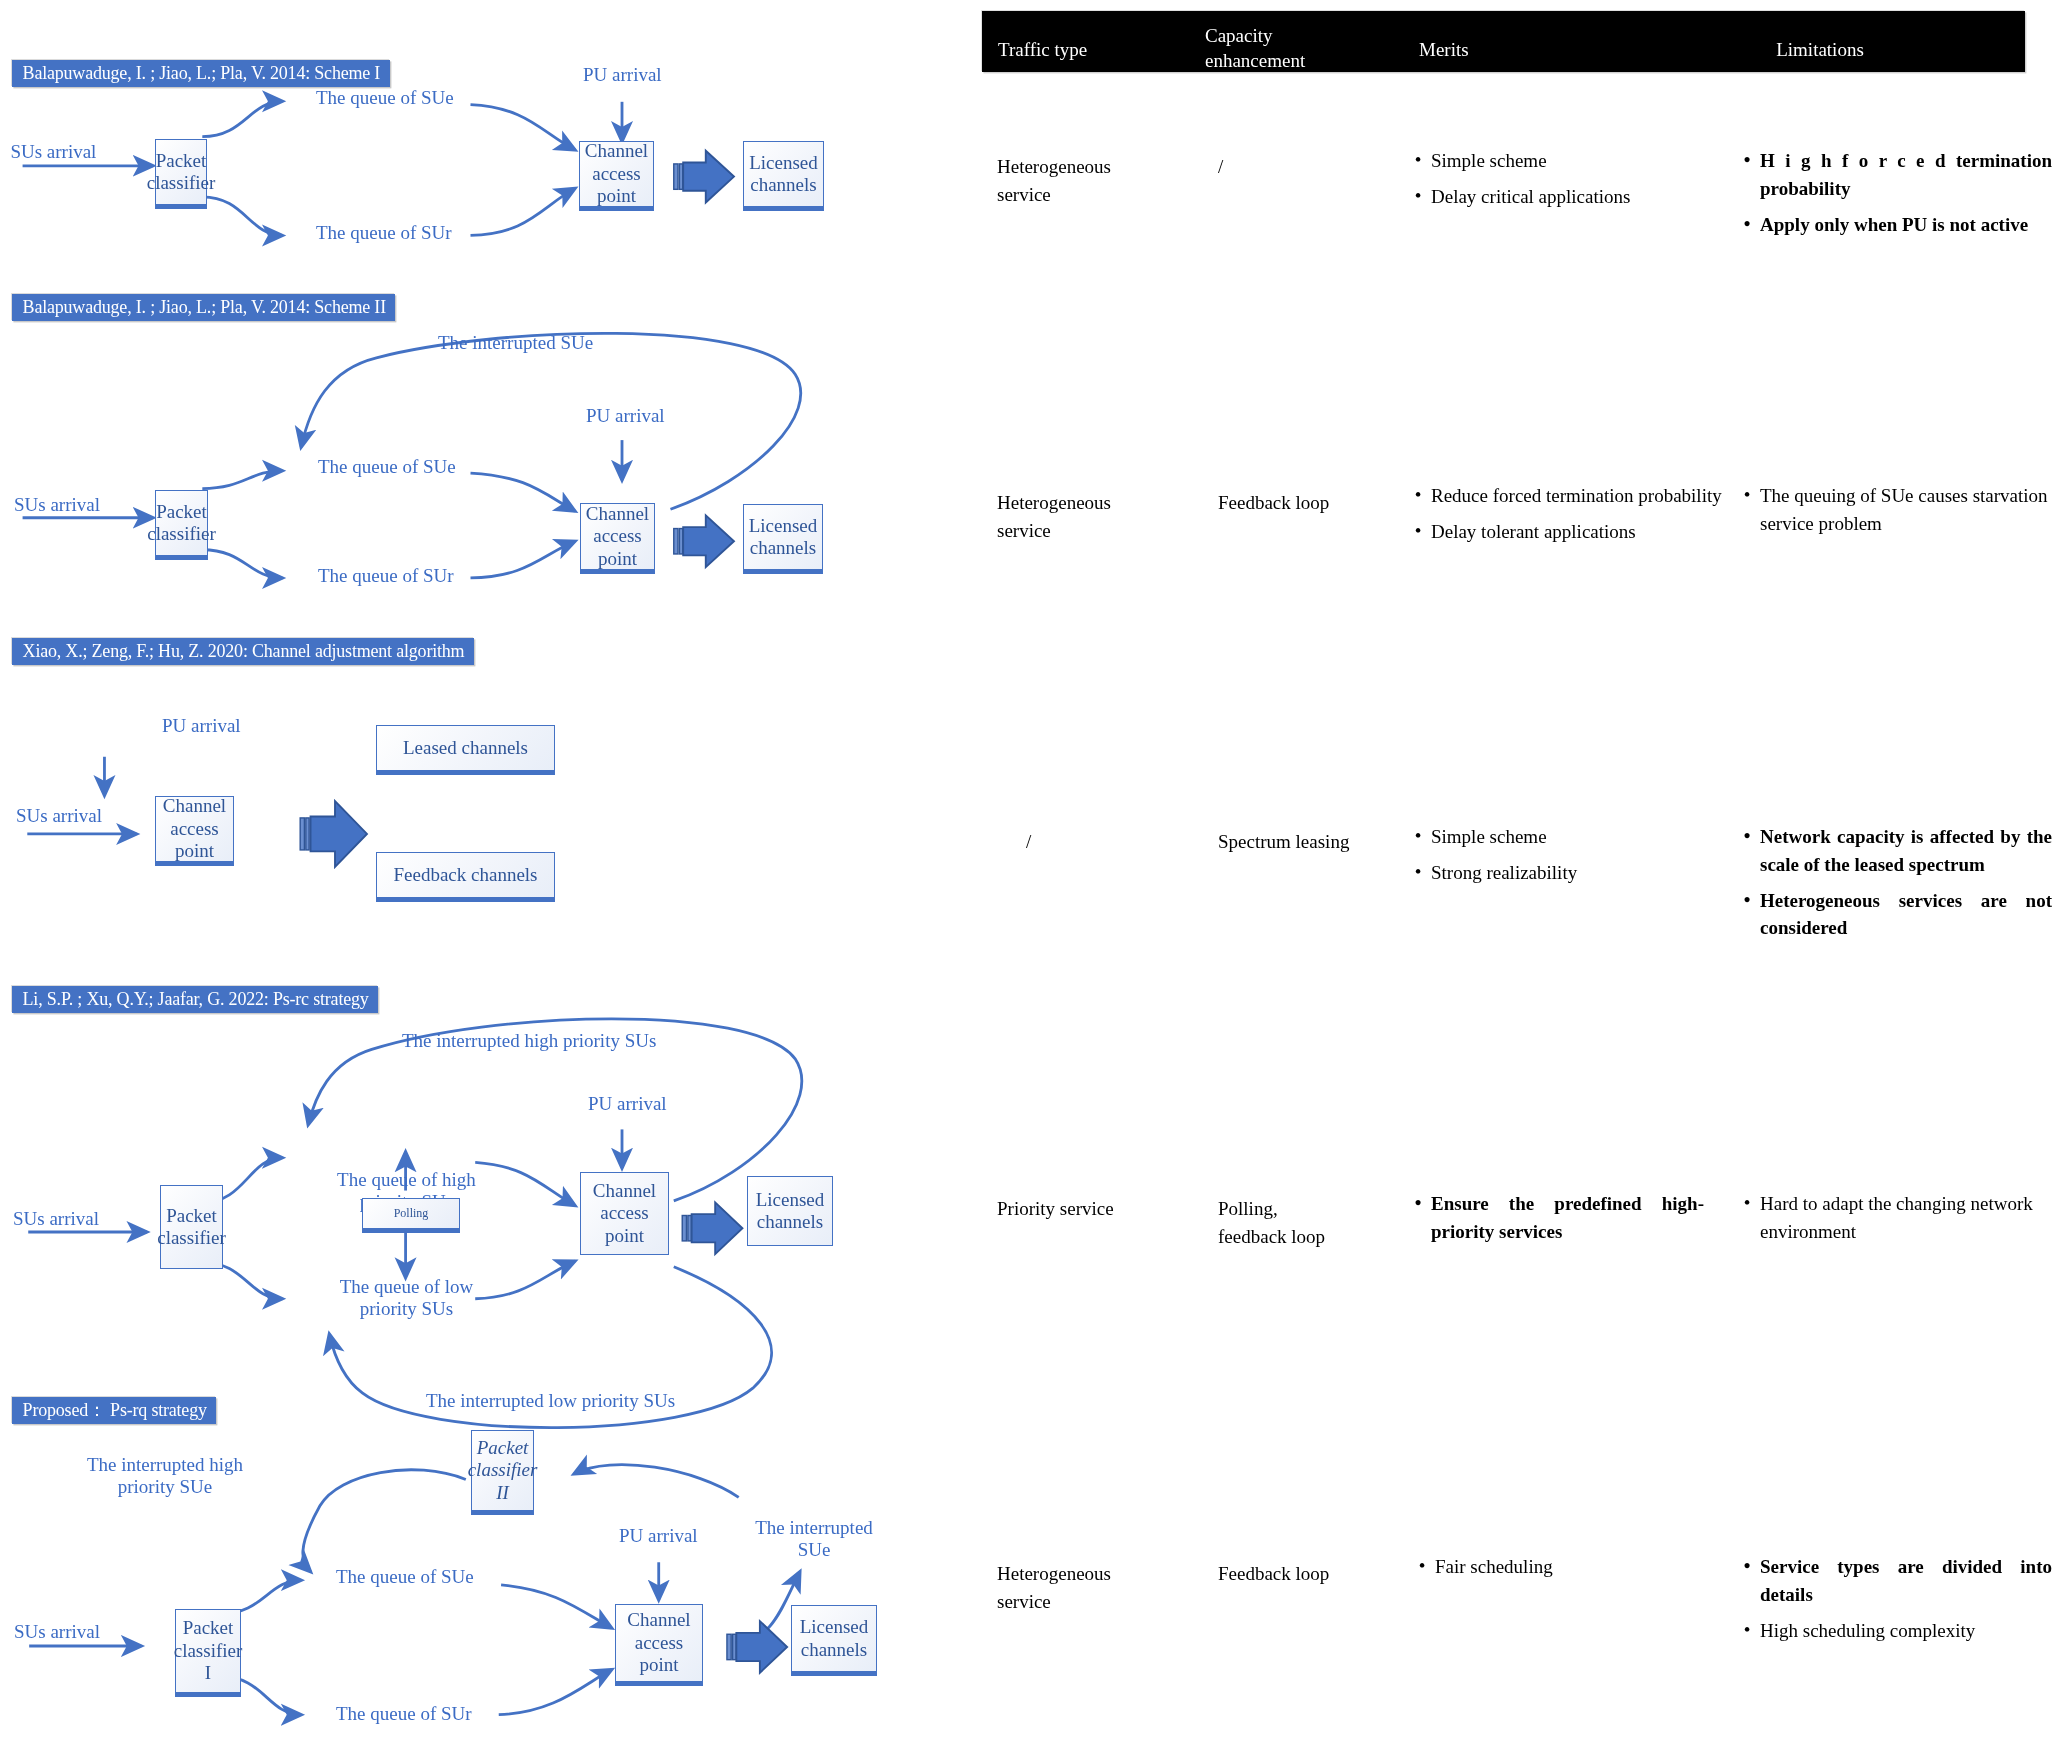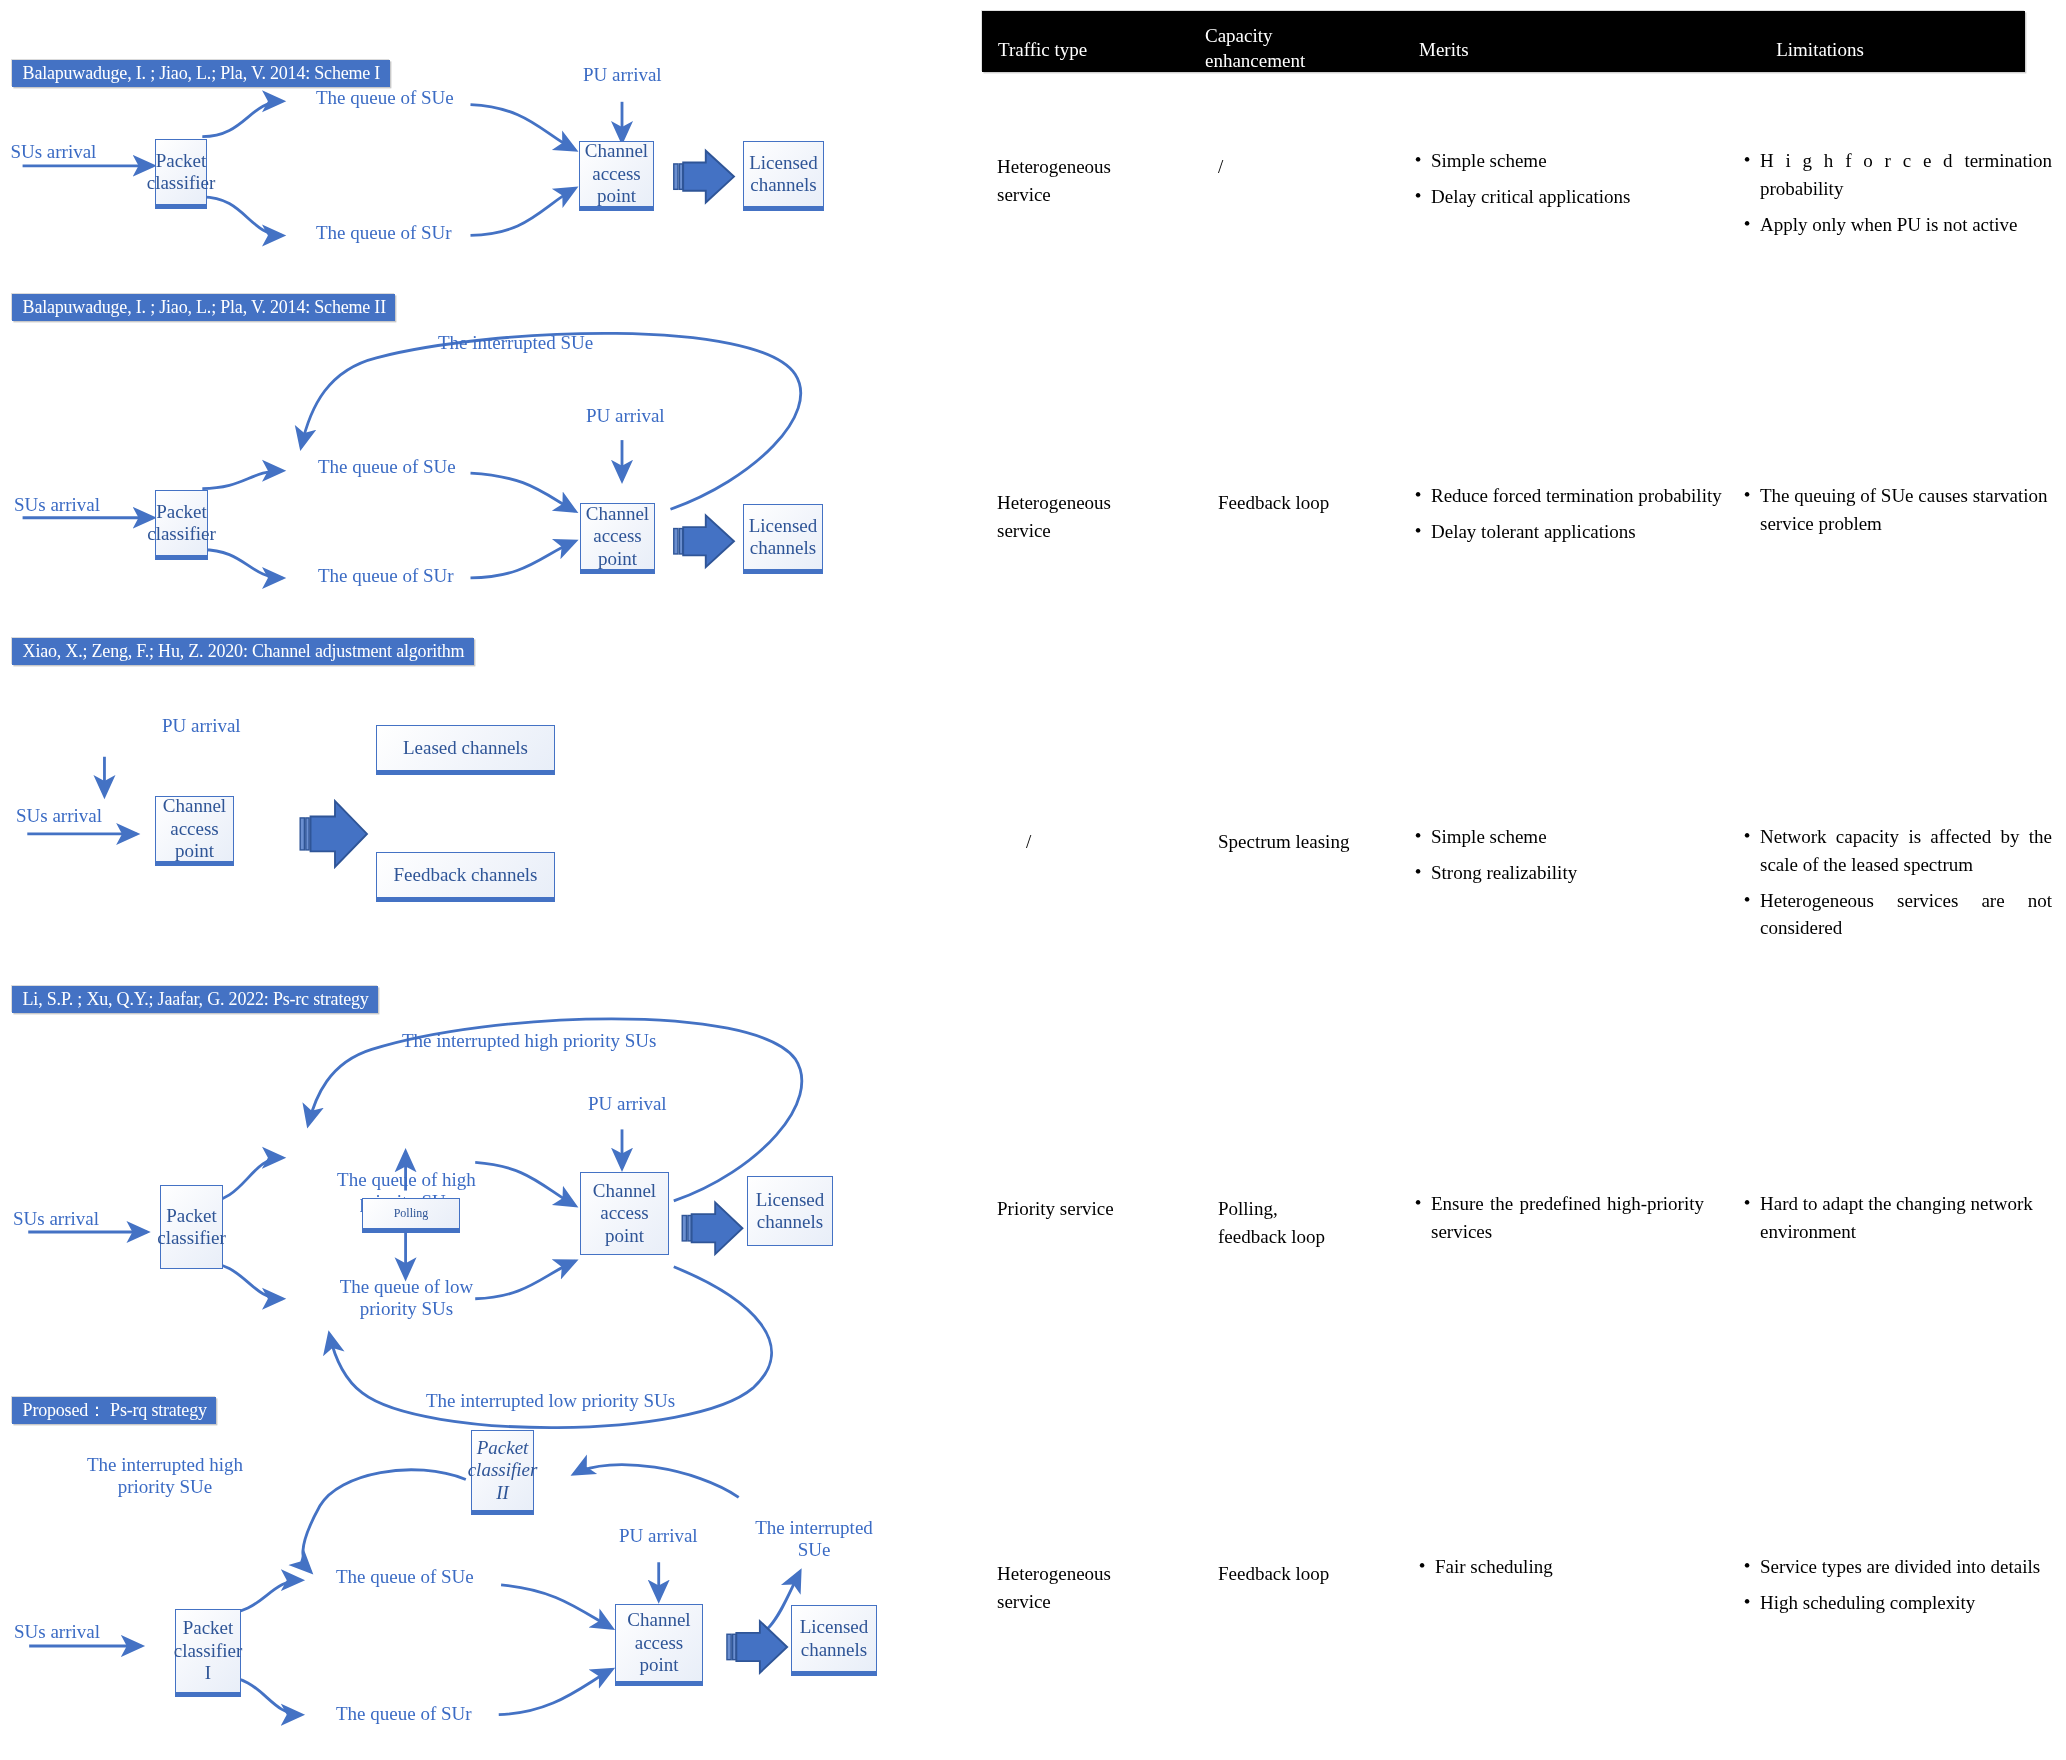--- a/index.html
+++ b/index.html
@@ -51,21 +51,21 @@
     position:absolute;color:#ffffff;font-family:"Liberation Serif", serif;
     font-size:19px;line-height:1.35;
   }
   .cell{
     position:absolute;color:#000000;font-family:"Liberation Serif", serif;
     font-size:19px;line-height:1.45;
   }
   ul.bul{margin:0;padding:0;list-style:none;}
   ul.bul li{position:relative;padding-left:19px;margin:0 0 8.5px 0;}
   ul.bul li:before{content:"\2022";position:absolute;left:2.8px;top:-0.9px;font-size:19px;}
-  ul.bul li.just{text-align:justify;text-align-last:left;}
+  ul.bul li.just{text-align:justify;text-align-last:left;font-weight:bold;}
 </style>
 </head>
 <body>
 
 <svg class="ov" width="2066" height="1761" viewBox="0 0 4391 3742">
   <defs>
     <marker id="ah" markerWidth="9" markerHeight="9" refX="7.2" refY="4.5" orient="auto" markerUnits="strokeWidth">
       <path d="M0,0.6 L8.6,4.5 L0,8.4 L2.1,4.5 Z" fill="#4472C4"></path>
     </marker>
     <linearGradient id="bgx" x1="0" y1="0" x2="1" y2="1">

